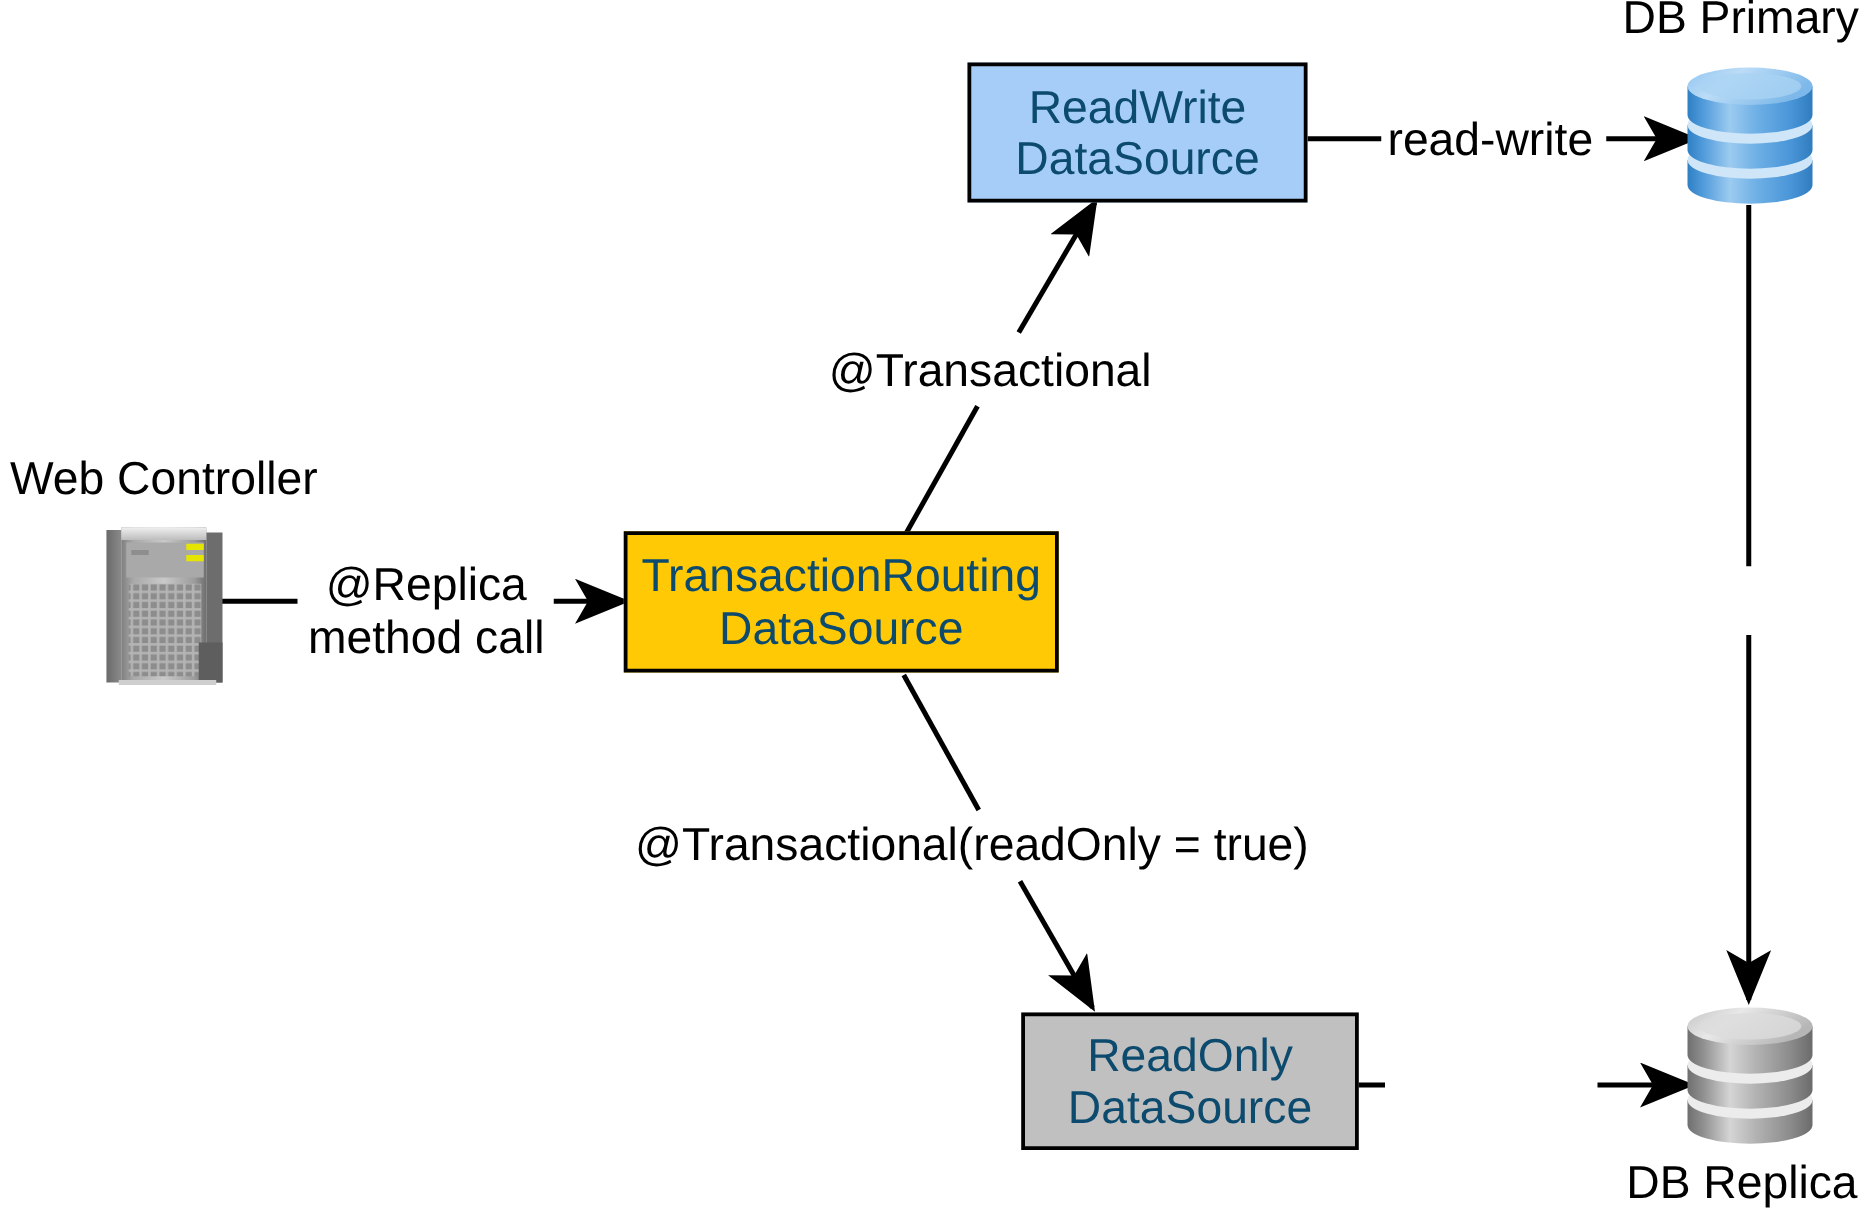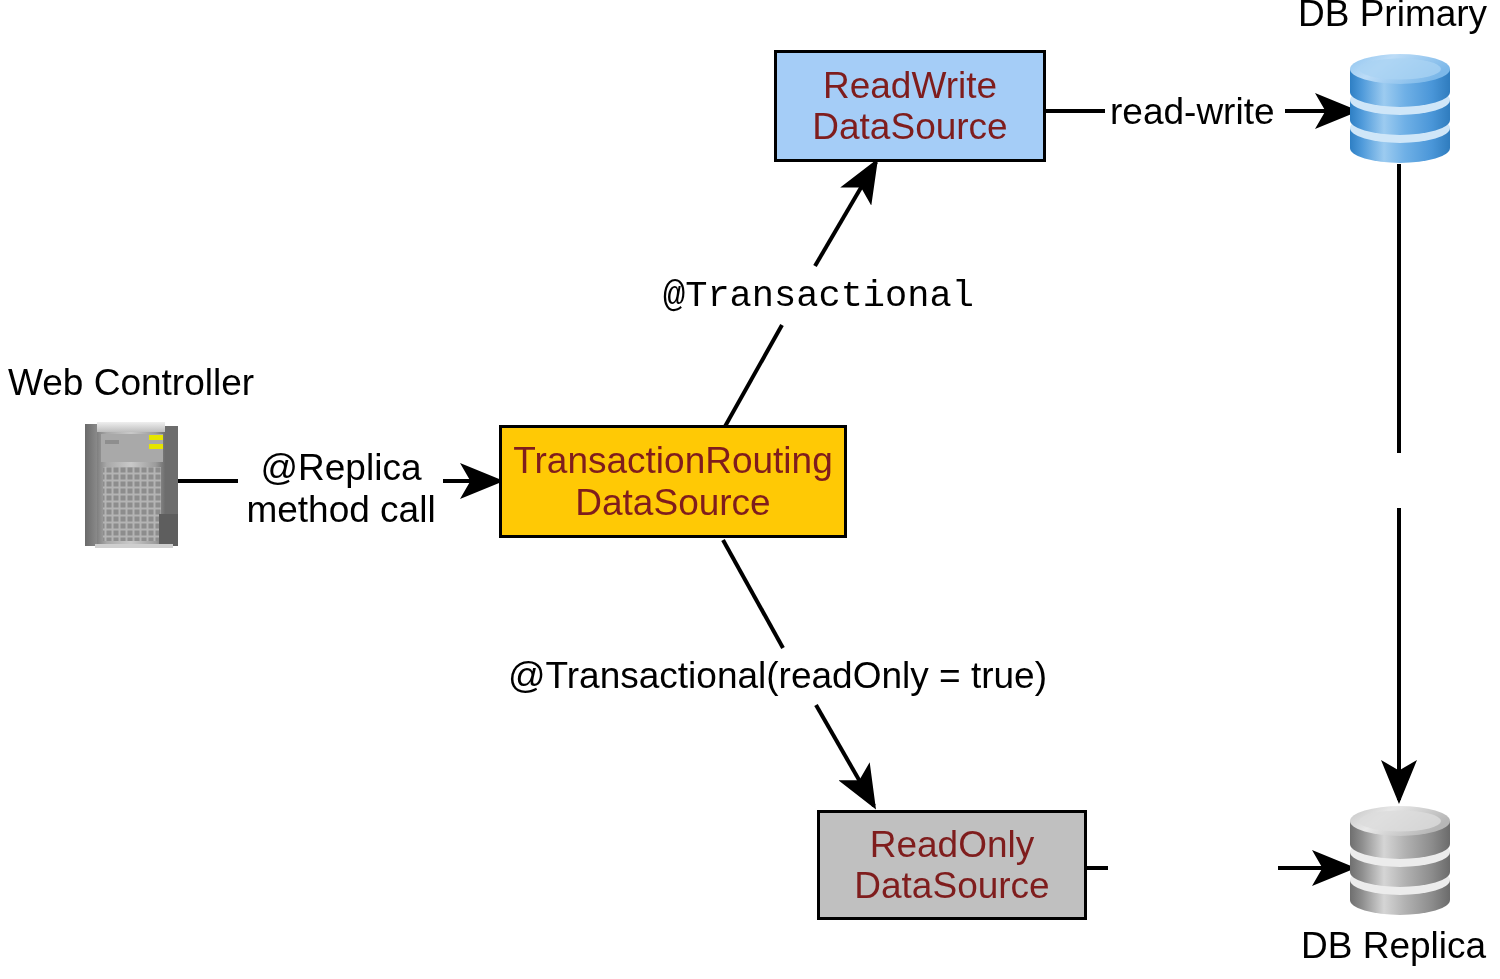--- a/index.html
+++ b/index.html
@@ -27,21 +27,21 @@
   }
   .node-box {
     position: absolute;
     box-sizing: border-box;
     border: 3px solid #000000;
     display: flex;
     flex-direction: column;
     align-items: center;
     justify-content: center;
     line-height: 1.12;
-    color: #7f1d1d;
+    color: #0c4a6e;
     font-size: 37px;
     text-align: center;
     white-space: nowrap;
   }
   .lbl {
     position: absolute;
     color: #000000;
     font-size: 37px;
     line-height: 1.13;
     white-space: nowrap;
@@ -140,21 +140,21 @@
   <div class="lbl two-line" style="left:243px; top:447px; width:196px;">
     <div>@Replica</div>
     <div>method call</div>
   </div>
 
   <div class="node-box" style="left:499px; top:425px; width:348px; height:113px; background:#ffc905;">
     <div>TransactionRouting</div>
     <div>DataSource</div>
   </div>
 
-  <div class="lbl" style="left:663px; top:276px;font-family:Liberation Mono, monospace;">@Transactional</div>
+  <div class="lbl" style="left:663px; top:276px;">@Transactional</div>
 
   <div class="lbl" style="left:508px; top:655px;">@Transactional(readOnly = true)</div>
 
   <div class="node-box" style="left:774px; top:50px; width:272px; height:112px; background:#a5cdf7;">
     <div>ReadWrite</div>
     <div>DataSource</div>
   </div>
 
   <div class="node-box" style="left:773px; top:810px; width:270px; height:110px; background:#c0c0c0;margin-left:44px;">
     <div>ReadOnly</div>

